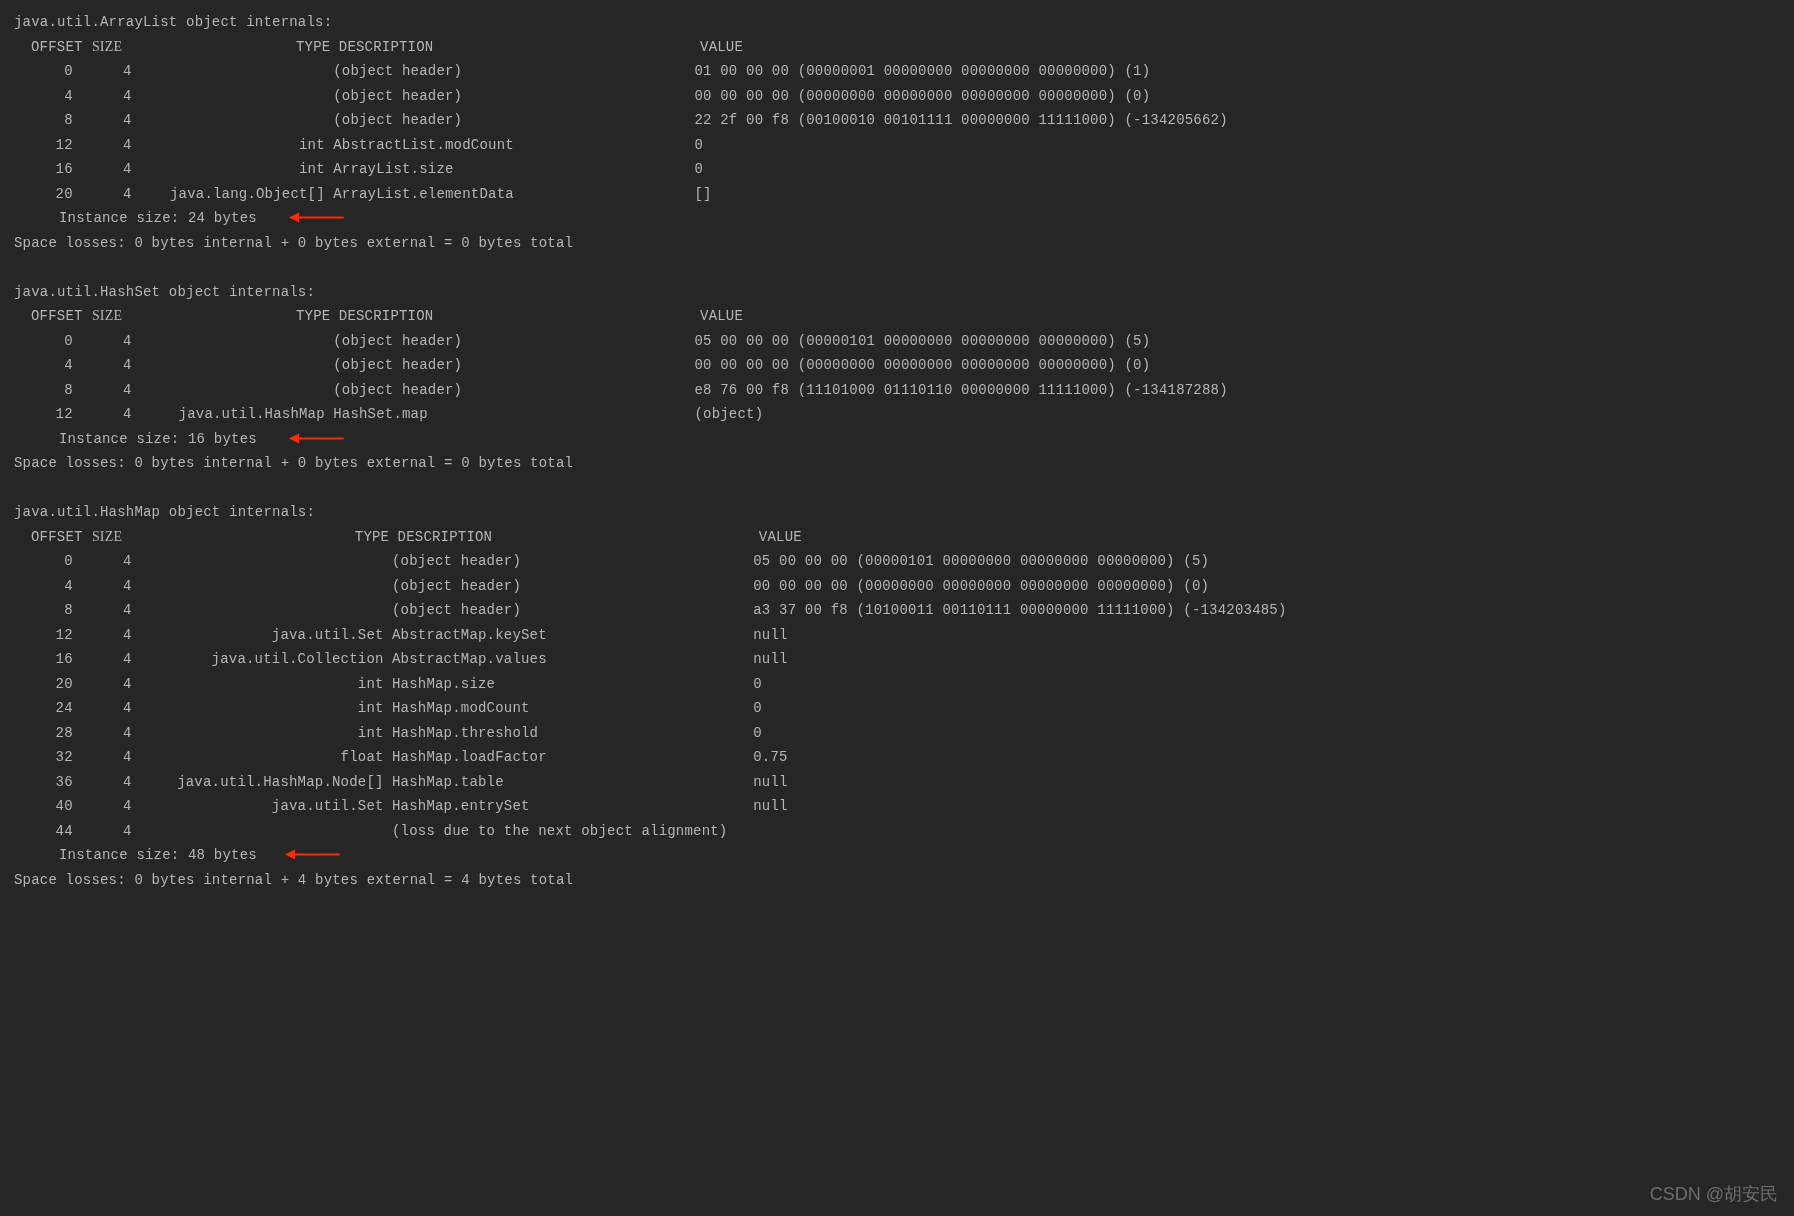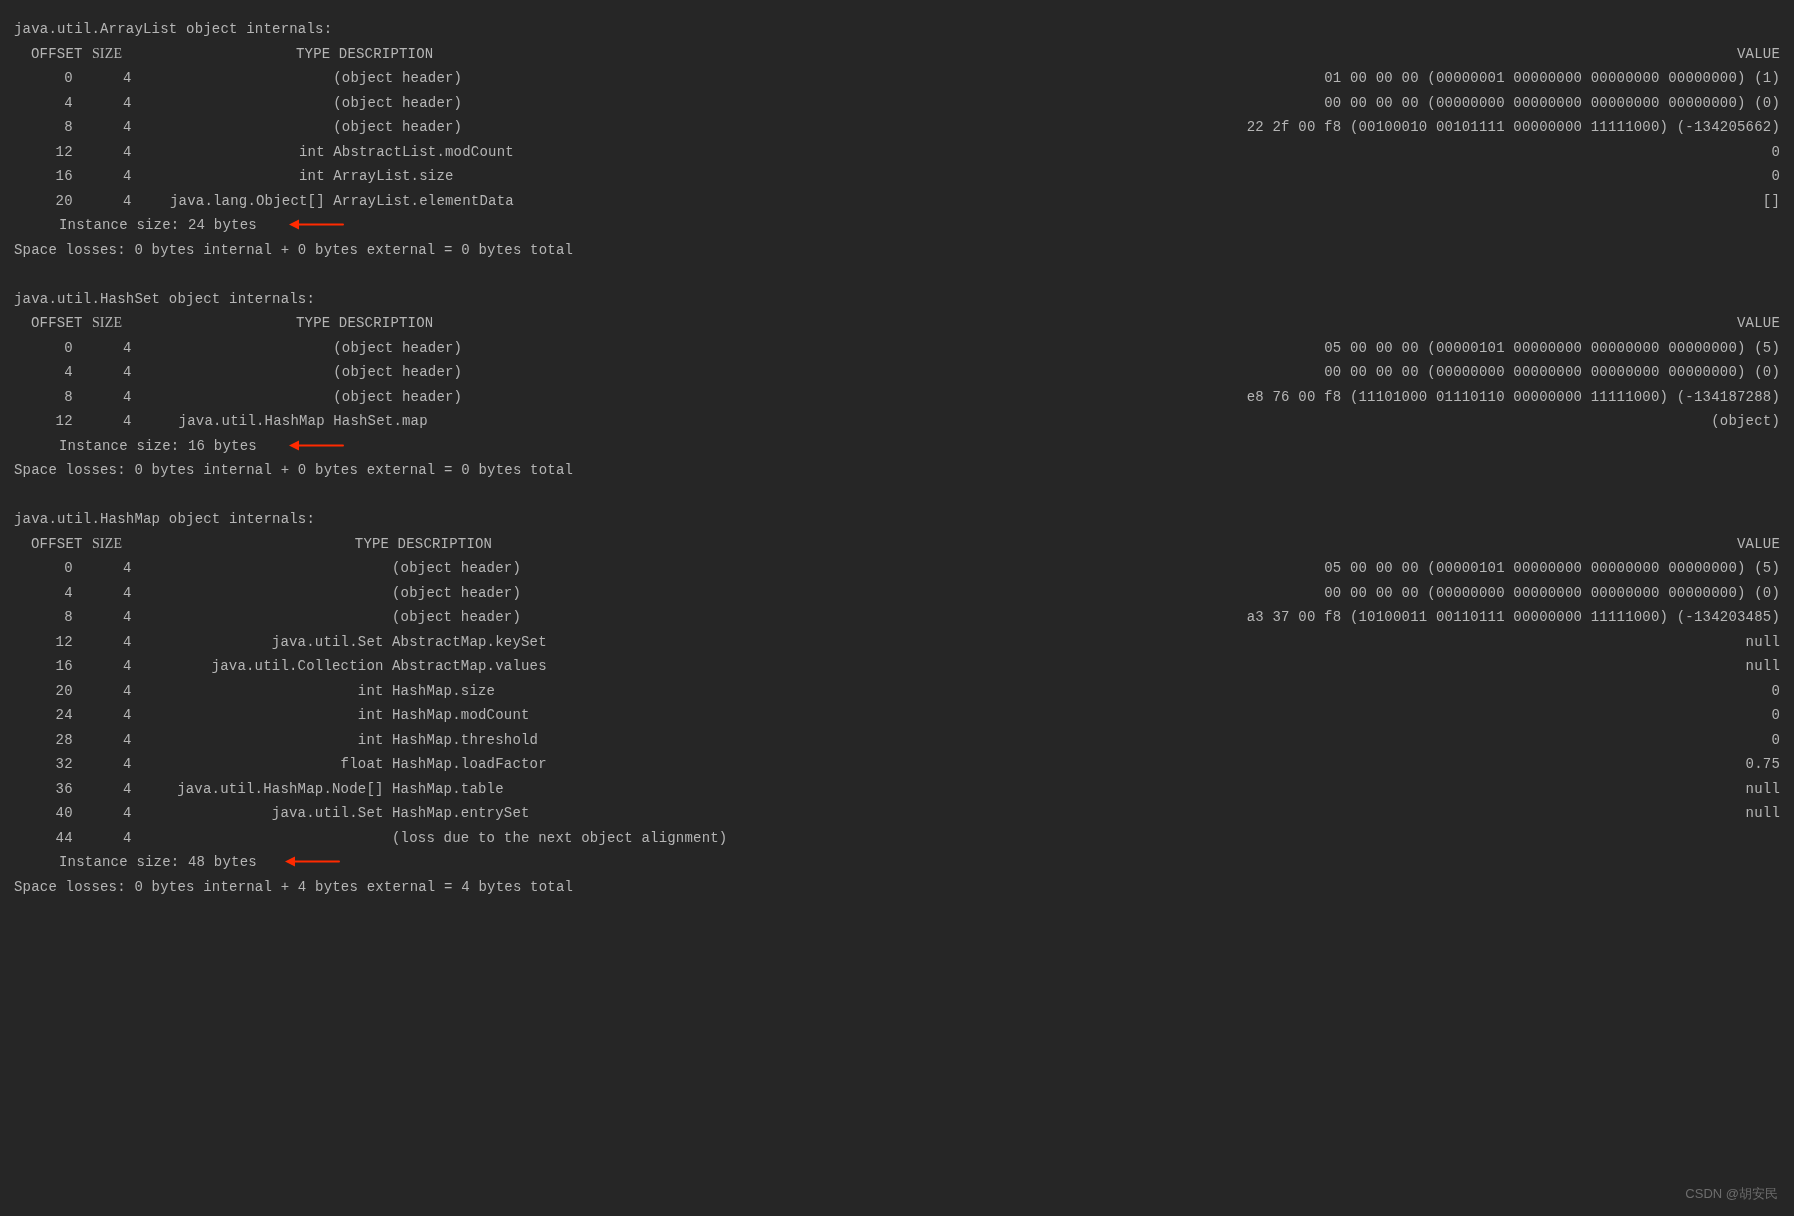--- a/index.html
+++ b/index.html
@@ -9,33 +9,33 @@
     color: #b5b5b5;
     font-family: "SFMono-Regular", Consolas, "Liberation Mono", Menlo, monospace;
     font-size: 14px;
     line-height: 24.5px;
     width: 1794px;
     height: 1216px;
     overflow: hidden;
     letter-spacing: 0.2px;
   }
   .terminal {
-    padding: 17px 14px;
+    padding: 10px 14px;
     white-space: pre;
   }
   .row { display: flex; }
   .col-off  { width: 7ch;  text-align: right; }
   .col-size { width: 7ch;  text-align: right; }
   .col-type-a { width: 22ch; text-align: right; }
   .col-type-b { width: 22ch; text-align: right; }
   .col-type-c { width: 29ch; text-align: right; }
   .col-desc-a { width: 43ch; }
   .col-desc-b { width: 43ch; }
   .col-desc-c { width: 43ch; }
-  .col-val  { flex: 1; text-align: right; }
+  .col-val  { flex: 1; }
   .gap1 { width: 1ch; }
 
   .hdr .col-off, .hdr .col-size { text-align: left; padding-left: 1ch; }
   .hdr .col-off  { width: 7ch; }
   .hdr .col-size { width: 7ch; font-family: Liberation Serif, serif; }
 
   .arrow-wrap {
     position: relative;
     margin-left: 45px;
   }
@@ -57,21 +57,21 @@
     border-top: 5px solid transparent;
     border-bottom: 5px solid transparent;
     border-right: 10px solid #ff2a00;
     margin-right: -1px;
   }
   .watermark {
     position: absolute;
     right: 16px;
     bottom: 10px;
     font-family: Arial, sans-serif;
-    font-size: 13px;
+    font-size: 18px;
     color: #6d6d6d;
     letter-spacing: 0;
     text-align: right;
   }
 </style>
 </head>
 <body>
 
 <div class="terminal" id="terminal"><div>java.util.ArrayList object internals:</div><div class="row hdr"><div class="col-off"> OFFSET</div><div class="col-size"> SIZE</div><div class="gap1"></div><div class="col-type-a">TYPE</div><div class="gap1"></div><div class="col-desc-a">DESCRIPTION</div><div class="col-val">VALUE</div></div><div class="row"><div class="col-off">0</div><div class="col-size">4</div><div class="gap1"></div><div class="col-type-a"></div><div class="gap1"></div><div class="col-desc-a">(object header)</div><div class="col-val">01 00 00 00 (00000001 00000000 00000000 00000000) (1)</div></div><div class="row"><div class="col-off">4</div><div class="col-size">4</div><div class="gap1"></div><div class="col-type-a"></div><div class="gap1"></div><div class="col-desc-a">(object header)</div><div class="col-val">00 00 00 00 (00000000 00000000 00000000 00000000) (0)</div></div><div class="row"><div class="col-off">8</div><div class="col-size">4</div><div class="gap1"></div><div class="col-type-a"></div><div class="gap1"></div><div class="col-desc-a">(object header)</div><div class="col-val">22 2f 00 f8 (00100010 00101111 00000000 11111000) (-134205662)</div></div><div class="row"><div class="col-off">12</div><div class="col-size">4</div><div class="gap1"></div><div class="col-type-a">int</div><div class="gap1"></div><div class="col-desc-a">AbstractList.modCount</div><div class="col-val">0</div></div><div class="row"><div class="col-off">16</div><div class="col-size">4</div><div class="gap1"></div><div class="col-type-a">int</div><div class="gap1"></div><div class="col-desc-a">ArrayList.size</div><div class="col-val">0</div></div><div class="row"><div class="col-off">20</div><div class="col-size">4</div><div class="gap1"></div><div class="col-type-a">java.lang.Object[]</div><div class="gap1"></div><div class="col-desc-a">ArrayList.elementData</div><div class="col-val">[]</div></div><div class="arrow-wrap"><div>Instance size: 24 bytes</div><span class="arrow" style="left: 230px;"><span class="arrow-head"></span><span class="arrow-line"></span></span></div><div>Space losses: 0 bytes internal + 0 bytes external = 0 bytes total</div><div>&nbsp;</div><div>java.util.HashSet object internals:</div><div class="row hdr"><div class="col-off"> OFFSET</div><div class="col-size"> SIZE</div><div class="gap1"></div><div class="col-type-b">TYPE</div><div class="gap1"></div><div class="col-desc-b">DESCRIPTION</div><div class="col-val">VALUE</div></div><div class="row"><div class="col-off">0</div><div class="col-size">4</div><div class="gap1"></div><div class="col-type-b"></div><div class="gap1"></div><div class="col-desc-b">(object header)</div><div class="col-val">05 00 00 00 (00000101 00000000 00000000 00000000) (5)</div></div><div class="row"><div class="col-off">4</div><div class="col-size">4</div><div class="gap1"></div><div class="col-type-b"></div><div class="gap1"></div><div class="col-desc-b">(object header)</div><div class="col-val">00 00 00 00 (00000000 00000000 00000000 00000000) (0)</div></div><div class="row"><div class="col-off">8</div><div class="col-size">4</div><div class="gap1"></div><div class="col-type-b"></div><div class="gap1"></div><div class="col-desc-b">(object header)</div><div class="col-val">e8 76 00 f8 (11101000 01110110 00000000 11111000) (-134187288)</div></div><div class="row"><div class="col-off">12</div><div class="col-size">4</div><div class="gap1"></div><div class="col-type-b">java.util.HashMap</div><div class="gap1"></div><div class="col-desc-b">HashSet.map</div><div class="col-val">(object)</div></div><div class="arrow-wrap"><div>Instance size: 16 bytes</div><span class="arrow" style="left: 230px;"><span class="arrow-head"></span><span class="arrow-line"></span></span></div><div>Space losses: 0 bytes internal + 0 bytes external = 0 bytes total</div><div>&nbsp;</div><div>java.util.HashMap object internals:</div><div class="row hdr"><div class="col-off"> OFFSET</div><div class="col-size"> SIZE</div><div class="gap1"></div><div class="col-type-c">TYPE</div><div class="gap1"></div><div class="col-desc-c">DESCRIPTION</div><div class="col-val">VALUE</div></div><div class="row"><div class="col-off">0</div><div class="col-size">4</div><div class="gap1"></div><div class="col-type-c"></div><div class="gap1"></div><div class="col-desc-c">(object header)</div><div class="col-val">05 00 00 00 (00000101 00000000 00000000 00000000) (5)</div></div><div class="row"><div class="col-off">4</div><div class="col-size">4</div><div class="gap1"></div><div class="col-type-c"></div><div class="gap1"></div><div class="col-desc-c">(object header)</div><div class="col-val">00 00 00 00 (00000000 00000000 00000000 00000000) (0)</div></div><div class="row"><div class="col-off">8</div><div class="col-size">4</div><div class="gap1"></div><div class="col-type-c"></div><div class="gap1"></div><div class="col-desc-c">(object header)</div><div class="col-val">a3 37 00 f8 (10100011 00110111 00000000 11111000) (-134203485)</div></div><div class="row"><div class="col-off">12</div><div class="col-size">4</div><div class="gap1"></div><div class="col-type-c">java.util.Set</div><div class="gap1"></div><div class="col-desc-c">AbstractMap.keySet</div><div class="col-val">null</div></div><div class="row"><div class="col-off">16</div><div class="col-size">4</div><div class="gap1"></div><div class="col-type-c">java.util.Collection</div><div class="gap1"></div><div class="col-desc-c">AbstractMap.values</div><div class="col-val">null</div></div><div class="row"><div class="col-off">20</div><div class="col-size">4</div><div class="gap1"></div><div class="col-type-c">int</div><div class="gap1"></div><div class="col-desc-c">HashMap.size</div><div class="col-val">0</div></div><div class="row"><div class="col-off">24</div><div class="col-size">4</div><div class="gap1"></div><div class="col-type-c">int</div><div class="gap1"></div><div class="col-desc-c">HashMap.modCount</div><div class="col-val">0</div></div><div class="row"><div class="col-off">28</div><div class="col-size">4</div><div class="gap1"></div><div class="col-type-c">int</div><div class="gap1"></div><div class="col-desc-c">HashMap.threshold</div><div class="col-val">0</div></div><div class="row"><div class="col-off">32</div><div class="col-size">4</div><div class="gap1"></div><div class="col-type-c">float</div><div class="gap1"></div><div class="col-desc-c">HashMap.loadFactor</div><div class="col-val">0.75</div></div><div class="row"><div class="col-off">36</div><div class="col-size">4</div><div class="gap1"></div><div class="col-type-c">java.util.HashMap.Node[]</div><div class="gap1"></div><div class="col-desc-c">HashMap.table</div><div class="col-val">null</div></div><div class="row"><div class="col-off">40</div><div class="col-size">4</div><div class="gap1"></div><div class="col-type-c">java.util.Set</div><div class="gap1"></div><div class="col-desc-c">HashMap.entrySet</div><div class="col-val">null</div></div><div class="row"><div class="col-off">44</div><div class="col-size">4</div><div class="gap1"></div><div class="col-type-c"></div><div class="gap1"></div><div class="col-desc-c">(loss due to the next object alignment)</div><div class="col-val"></div></div><div class="arrow-wrap"><div>Instance size: 48 bytes</div><span class="arrow" style="left: 226px;"><span class="arrow-head"></span><span class="arrow-line"></span></span></div><div>Space losses: 0 bytes internal + 4 bytes external = 4 bytes total</div></div>
 <div class="watermark">CSDN @胡安民</div>

